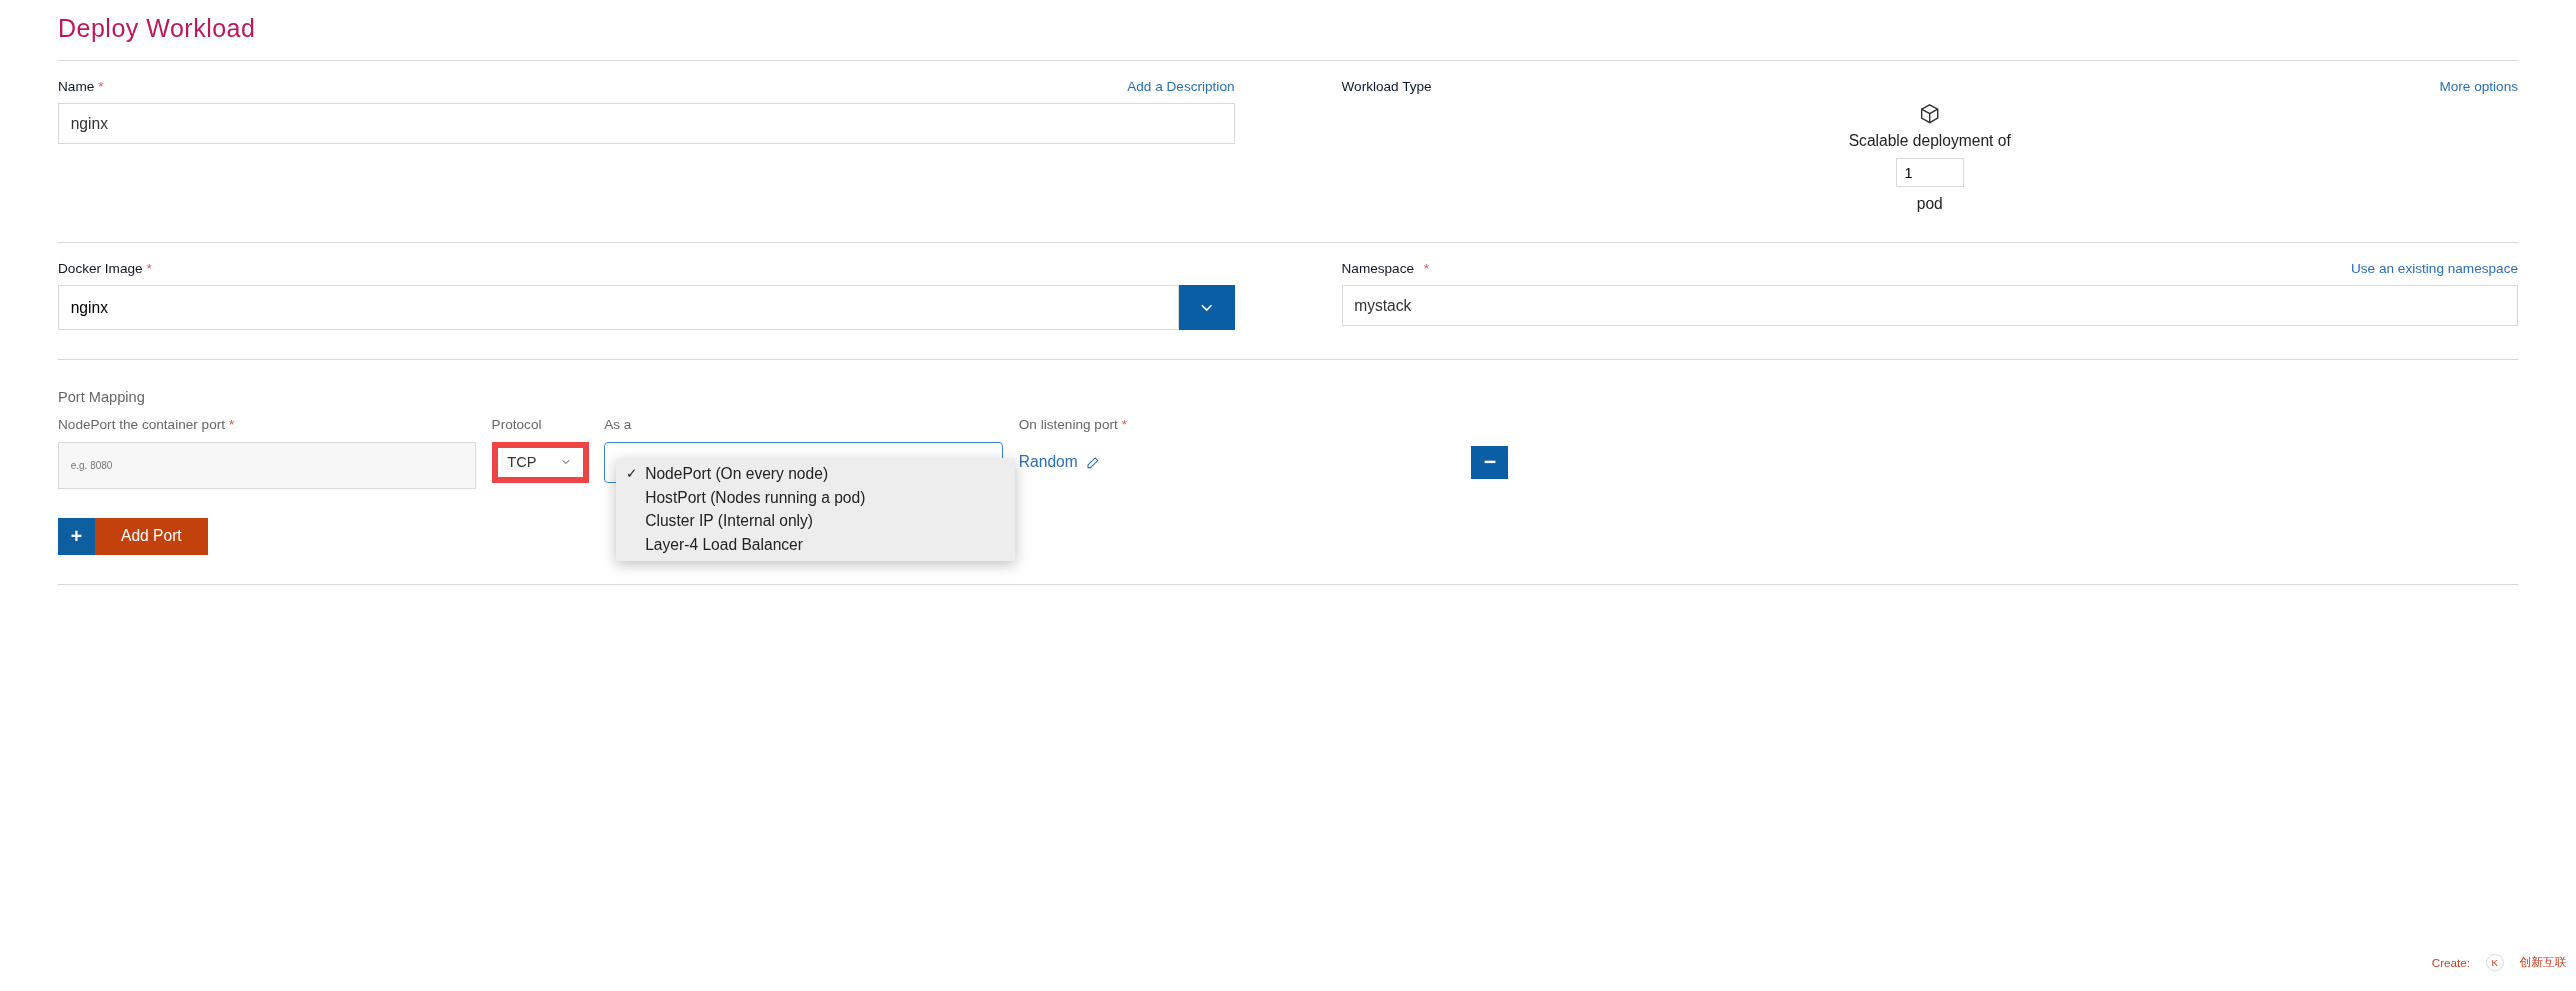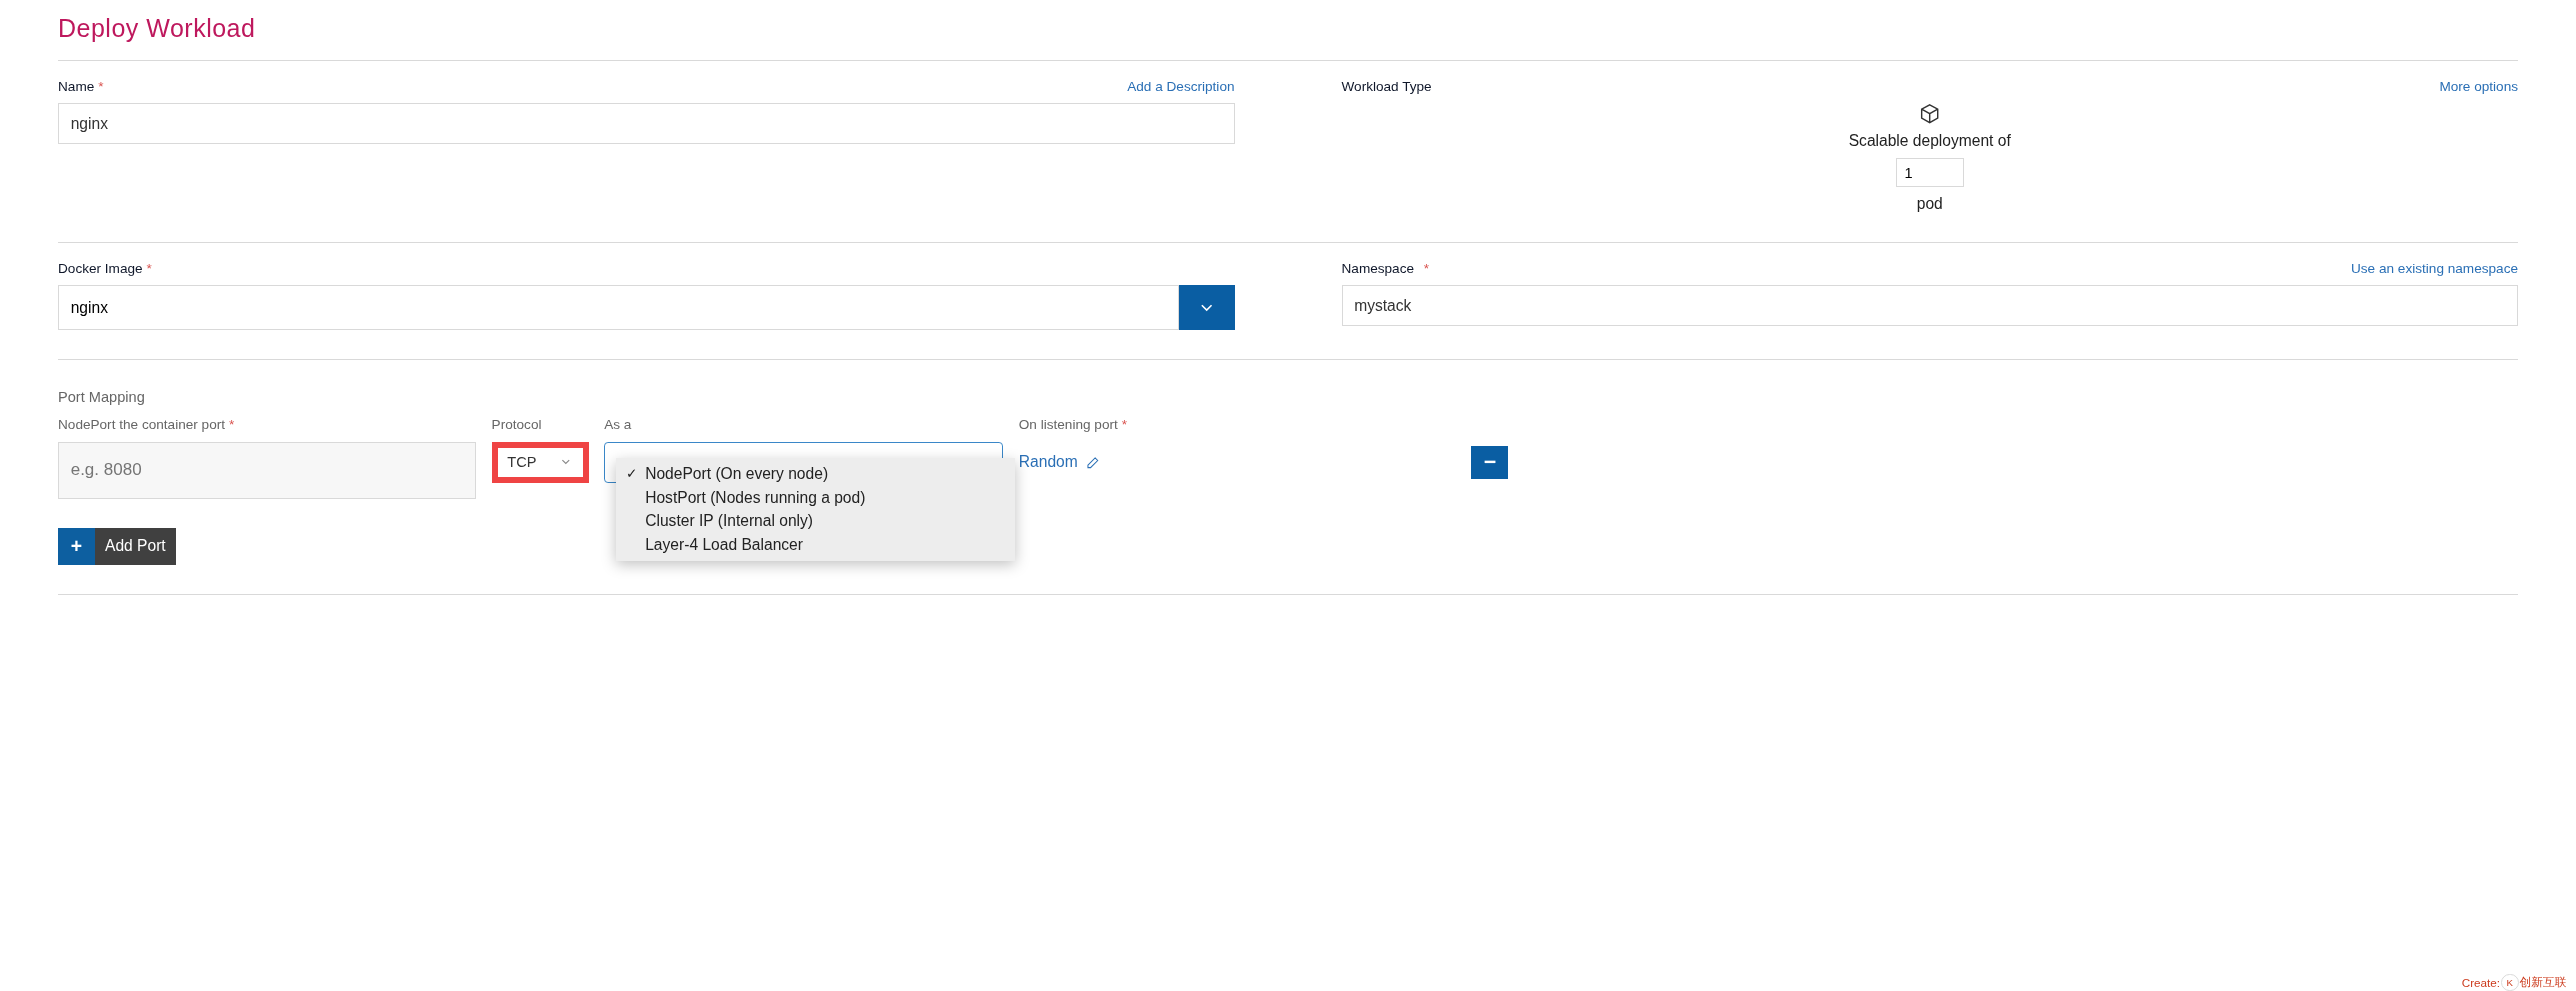--- a/index.html
+++ b/index.html
@@ -103,25 +103,25 @@
     align-items: start;
   }
   .port-col-header {
     font-size: 13.6px;
     color: #666;
     margin-bottom: 9.7px;
     white-space: nowrap;
   }
   .port-input {
     width: 100%;
-    height: 57px;
+    height: 47px;
     border: 1px solid #d9d9d9;
     background: #f7f7f7;
     padding: 0 11.7px;
-    font-size: 17px;
+    font-size: 10px;
     color: #888;
   }
   .select-like {
     height: 41px;
     border: 6px solid #ef4444;
     display: flex;
     align-items: center;
     justify-content: space-between;
     padding: 0 9.7px;
     font-size: 14.6px;
@@ -193,25 +193,25 @@
     width: 37px;
     background: #0d5fa0;
     color: #fff;
     display: flex;
     align-items: center;
     justify-content: center;
     font-size: 19.4px;
     font-weight: 700;
   }
   .add-port-label {
-    background: #404040;
+    background: #c2410c;
     color: #fff;
     display: flex;
     align-items: center;
-    padding: 0 10px;
+    padding: 0 26px;
     font-size: 15.6px;
   }
   .bottom-divider {
     border: 0;
     border-top: 1px solid #d9d9d9;
     margin: 29px 0 0 0;
   }
   .highlight-oval {
     position: absolute;
     border: 1px solid #d08b2f;
@@ -219,26 +219,26 @@
     width: 331px;
     height: 97px;
     left: 515px;
     top: 402px;
     pointer-events: none;
     z-index: 20;
   }
   .footer-watermark {
     position: fixed;
     right: 9.7px;
-    bottom: 0;
+    bottom: 20px;
     font-size: 11.7px;
     color: #cc3b1d;
     display: flex;
     align-items: center;
-    gap: 1px;
+    gap: 16px;
   }
   .wm-badge {
     border: 1px solid #d9d9d9;
     border-radius: 50%;
     width: 17.5px;
     height: 17.5px;
     display: flex;
     align-items: center;
     justify-content: center;
     font-size: 9.7px;

